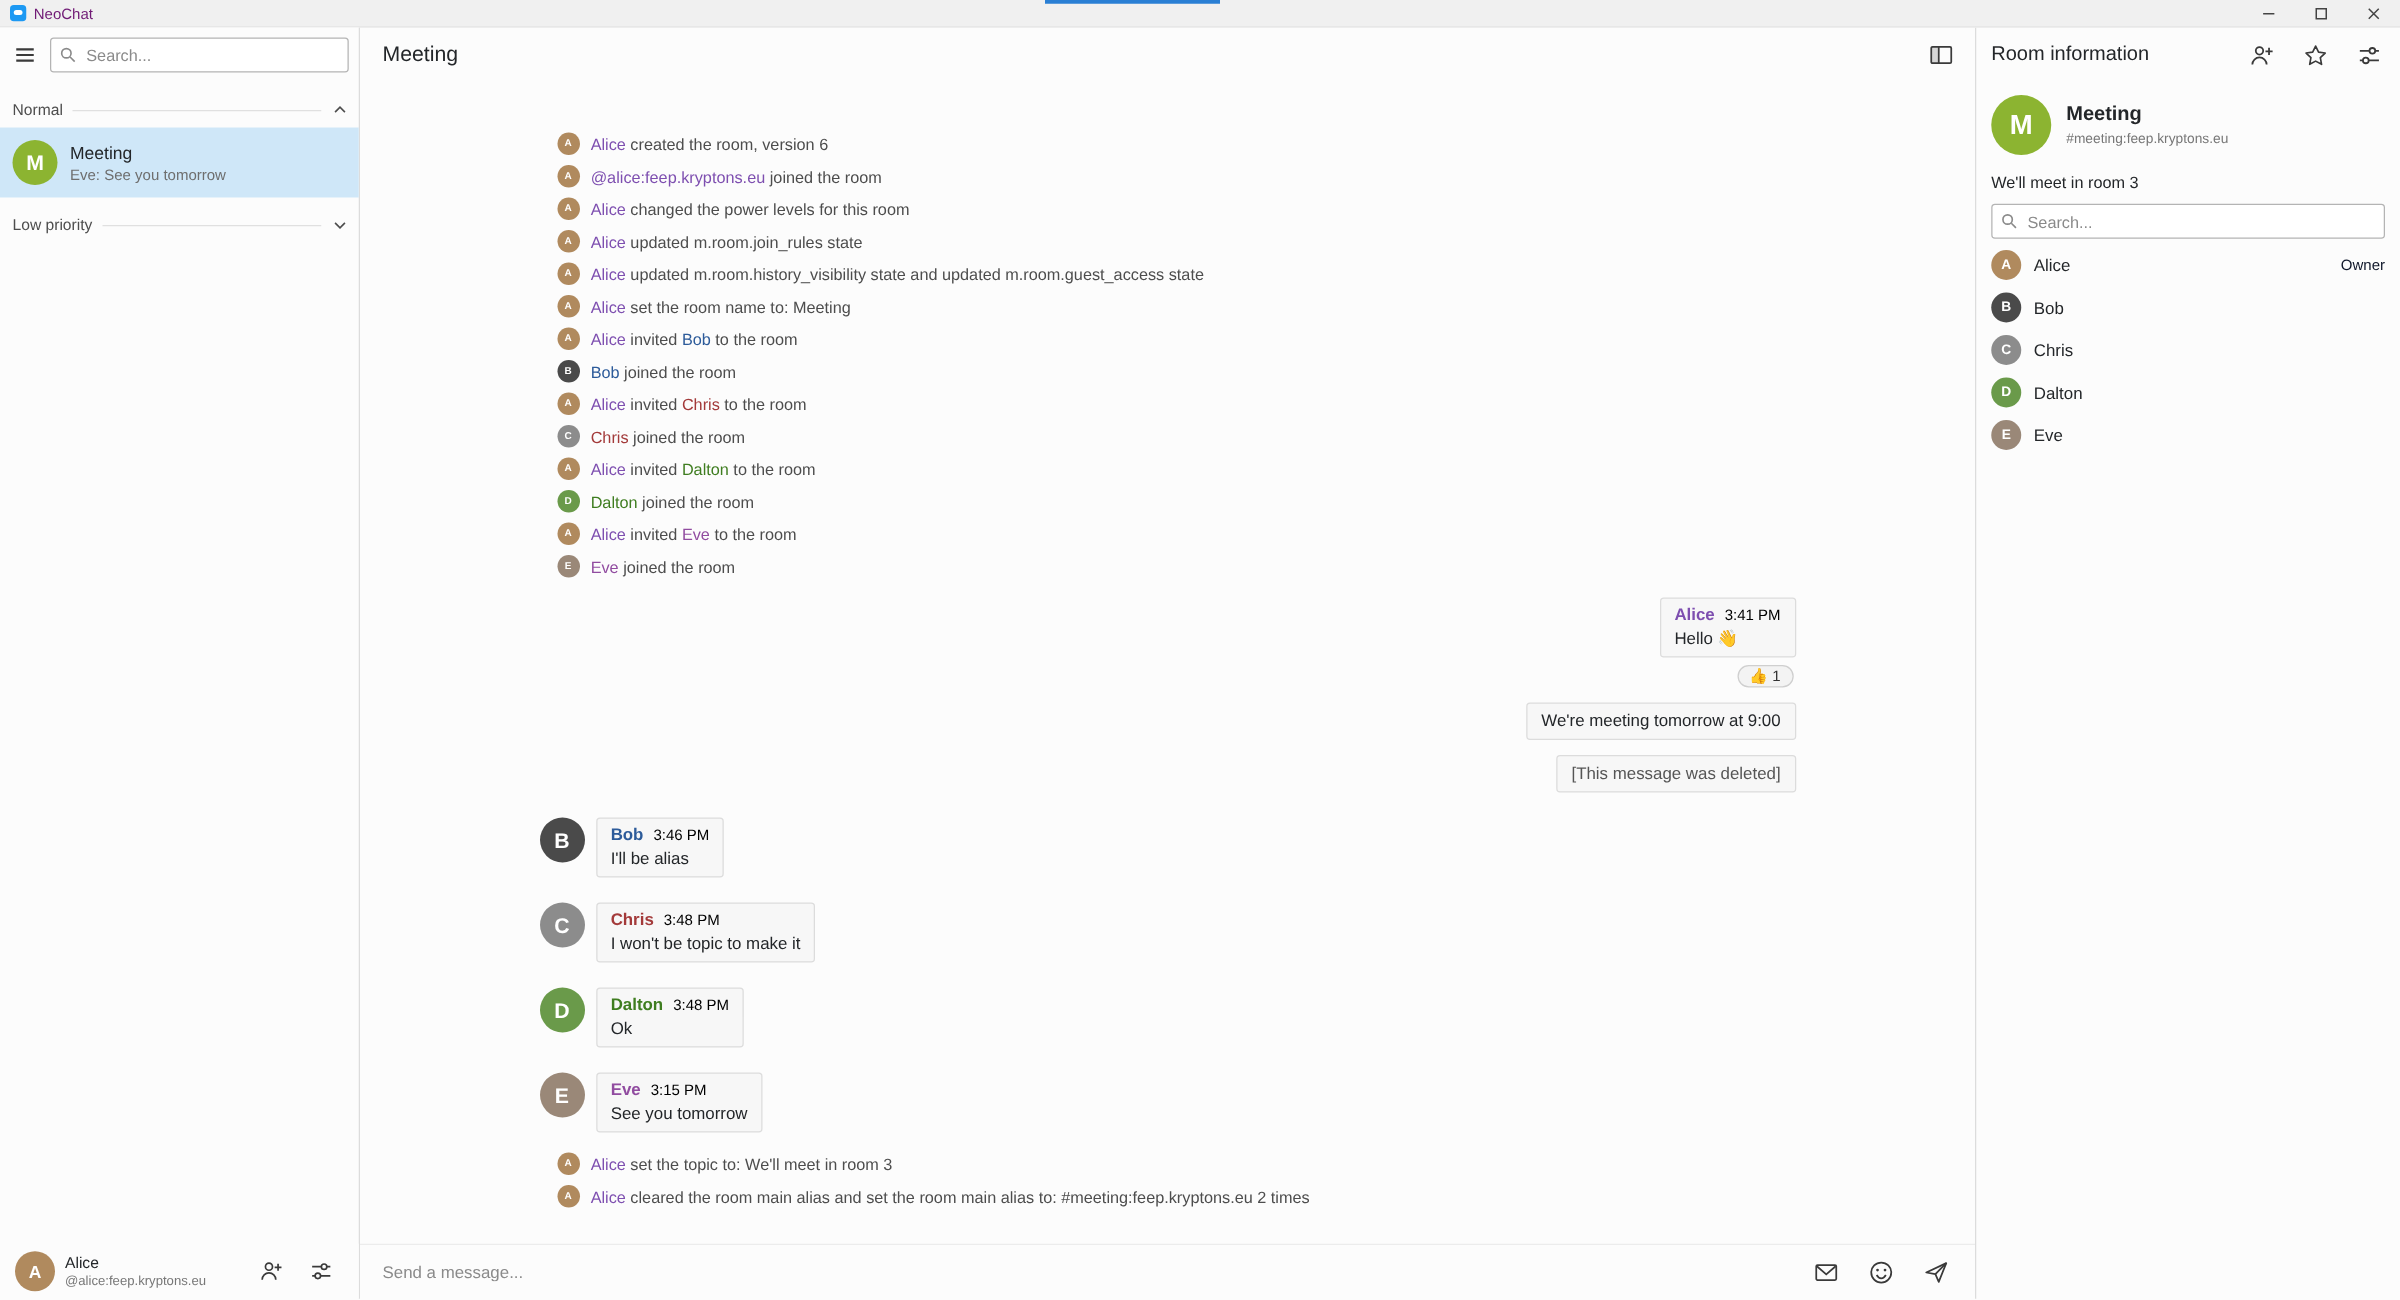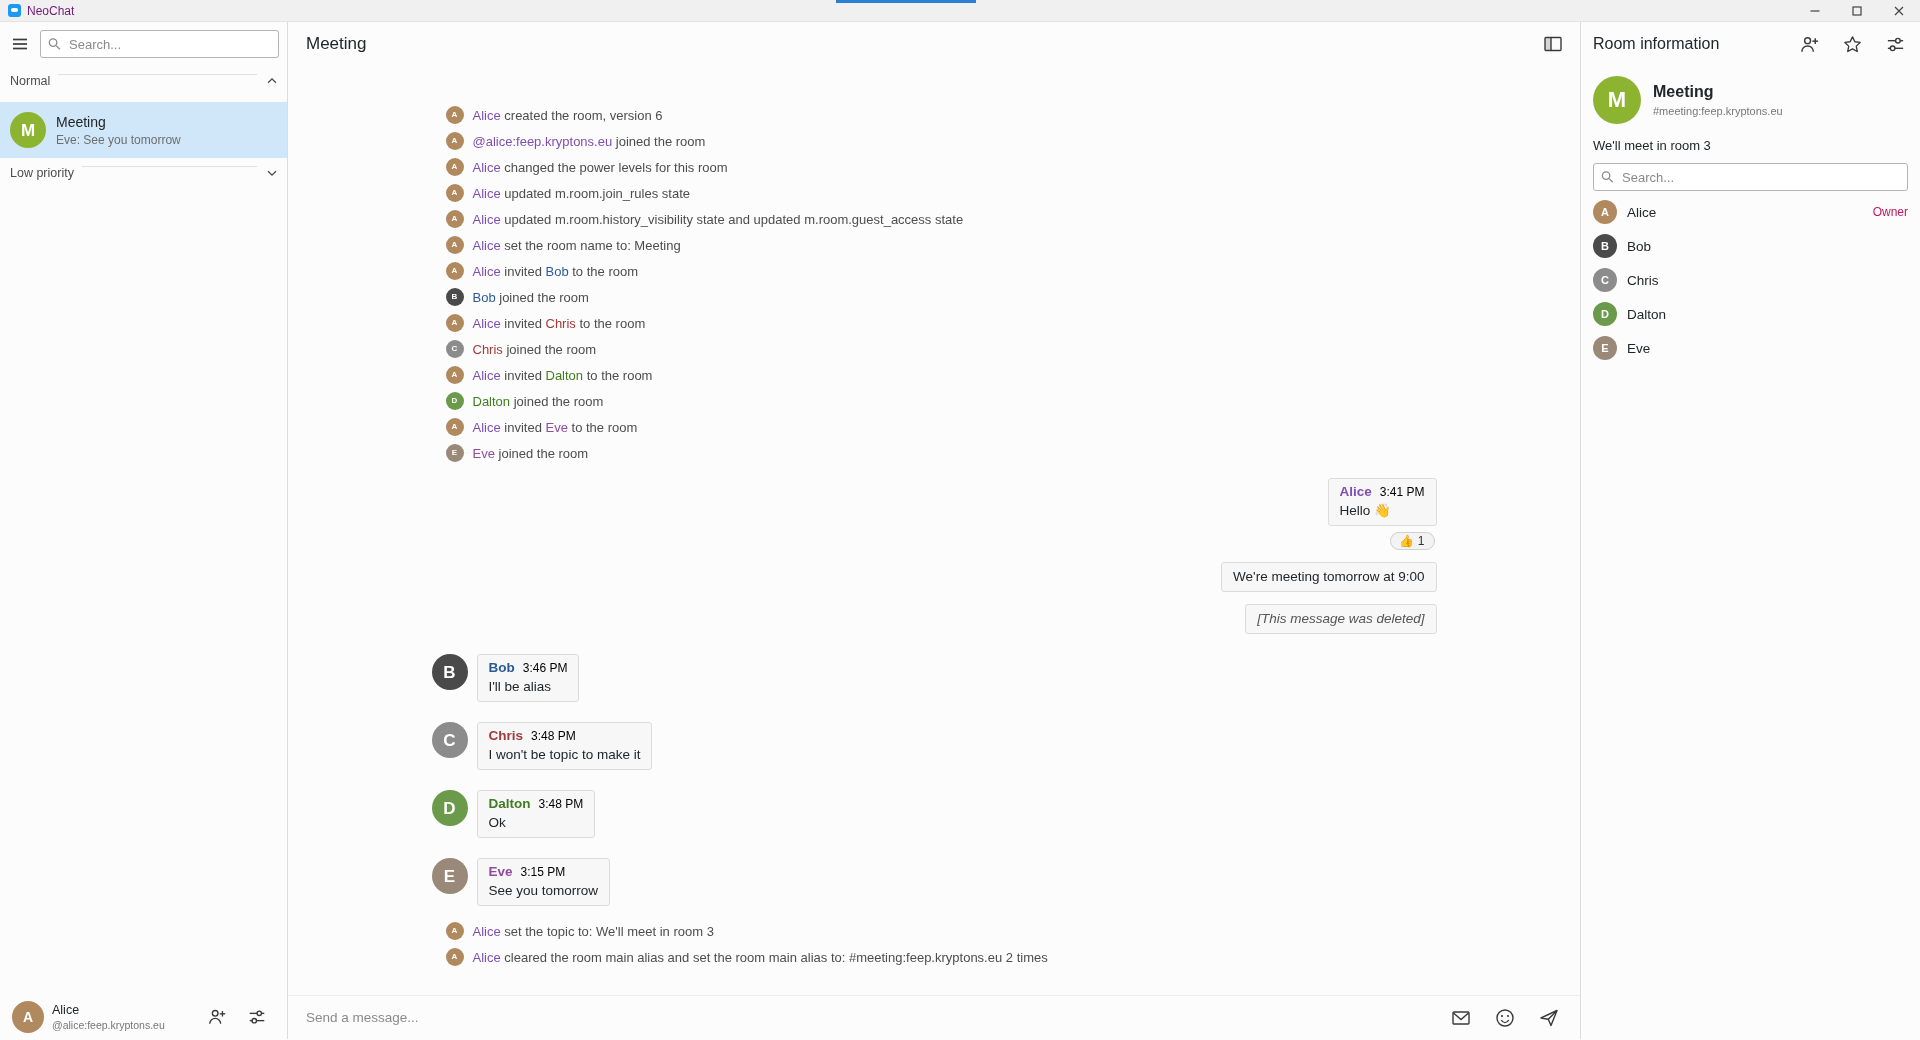--- a/index.html
+++ b/index.html
@@ -19,21 +19,21 @@
   .app{display:flex;height:1017px}
   .icon-btn{display:flex;align-items:center;justify-content:center;background:none;border:none;cursor:pointer;padding:2px}
 
   
   .sidebar{width:288px;border-right:1px solid #dcdcdc;display:flex;flex-direction:column;position:relative;background:#fcfcfc}
   .sb-toolbar{height:44px;display:flex;align-items:center;gap:8px;padding:0 8px;flex:none}
   .search-wrap{position:relative;flex:1}
   .search-wrap .mag{position:absolute;left:7px;top:50%;transform:translateY(-50%);pointer-events:none}
   input.search{width:100%;height:28px;border:1px solid #b4b4b4;border-radius:3px;background:#fff;padding:0 8px 0 28px;font-family:"Liberation Sans",sans-serif;font-size:13px;color:#232629;outline:none}
   input.search::placeholder{color:#8a8a8a}
-  .section-hdr{display:flex;align-items:flex-start;gap:8px;padding:0 8px 0 10px;height:28px;margin-top:8px;cursor:pointer}
+  .section-hdr{display:flex;align-items:center;gap:8px;padding:0 8px 0 10px;height:28px;margin-top:8px;cursor:pointer}
   .section-label{font-size:12.5px;color:#4d4d4d;white-space:nowrap}
   .rule{flex:1;height:1px;background:#e0e0e0}
   .room-item{height:56px;display:flex;align-items:center;gap:10px;padding:0 10px;cursor:pointer}
   .room-item.selected{background:#cfe7f8}
   .avatar{border-radius:50%;color:#fff;display:inline-flex;align-items:center;justify-content:center;font-weight:bold;flex:none;line-height:1}
   .room-avatar{width:36px;height:36px;font-size:17px}
   .room-meta{min-width:0}
   .room-name{font-size:14px;color:#232629}
   .room-preview{font-size:12px;color:#6e6e6e;margin-top:3px;white-space:nowrap}
   .sb-user{position:absolute;bottom:0;left:0;right:0;height:44px;display:flex;align-items:center;gap:8px;padding:0 12px;background:#fcfcfc}
@@ -54,21 +54,21 @@
   .user-link{cursor:pointer}
   .msg-row{display:flex;margin-top:12px}
   .msg-row.left{justify-content:flex-start;gap:9px;margin-top:20px}
   .msg-row.right{justify-content:flex-end}
   .msg-avatar{width:36px;height:36px;font-size:16px}
   .bubble{background:#f7f7f7;border:1px solid #dcdcdc;border-radius:3px;padding:5px 11px;max-width:520px;cursor:default}
   .bubble-header{display:flex;gap:8px;align-items:baseline;margin-bottom:3px}
   .bubble-header .author{font-size:13.5px;font-weight:bold}
   .bubble-header .time{font-size:12px;color:#000000}
   .bubble-text{font-size:13.5px;color:#232629;line-height:18px}
-  .bubble.deleted .bubble-text{font-style:italic;color:#555}
+  .bubble.deleted .bubble-text{color:#555}
   .reaction-row{display:flex;justify-content:flex-end;margin-top:6px;padding-right:2px}
   .reaction-pill{border:1px solid #cfcfcf;background:#f3f3f3;border-radius:10px;padding:1px 9px;font-size:12px;color:#333;cursor:pointer}
   .composer{height:44px;display:flex;align-items:center;gap:18px;padding:16px 18px;border-top:1px solid #ececec;flex:none}
   .composer input{flex:1;border:none;outline:none;background:transparent;font-family:"Liberation Sans",sans-serif;font-size:13.5px;color:#232629}
   .composer input::placeholder{color:#8a8a8a}
 
   
   .panel{width:340px;border-left:1px solid #dcdcdc;display:flex;flex-direction:column;background:#fcfcfc}
   .panel-header{height:44px;display:flex;align-items:center;padding:0 12px;gap:18px;flex:none}
   .panel-title{font-size:16px;color:#232629;flex:1}
@@ -76,21 +76,21 @@
   .big-avatar{width:48px;height:48px;font-size:22px}
   .room-title{font-size:16px;font-weight:bold;color:#232629}
   .room-alias{font-size:11px;color:#777;margin-top:4px}
   .topic{padding:10px 12px 4px;font-size:13px;color:#232629}
   .members-hdr{display:flex;align-items:center;gap:8px;padding:12px 12px 4px}
   .members-label,.members-count{font-size:12px;color:#4d4d4d;white-space:nowrap}
   .member-search{padding:6px 12px 4px}
   .member-row{height:34px;display:flex;align-items:center;gap:10px;padding:0 12px;cursor:pointer}
   .member-avatar{width:24px;height:24px;font-size:11px}
   .member-name{font-size:13.5px;color:#232629}
-  .member-role{margin-left:auto;font-size:12px;color:#be185d}
+  .member-role{margin-left:auto;font-size:12px;color:#0f172a}
 
   svg{display:block}
 </style>
 </head>
 <body>
 
 <div class="titlebar">
   <span class="tb-icon"></span>
   <span class="tb-title">NeoChat</span>
   <div class="tb-hint"></div>

